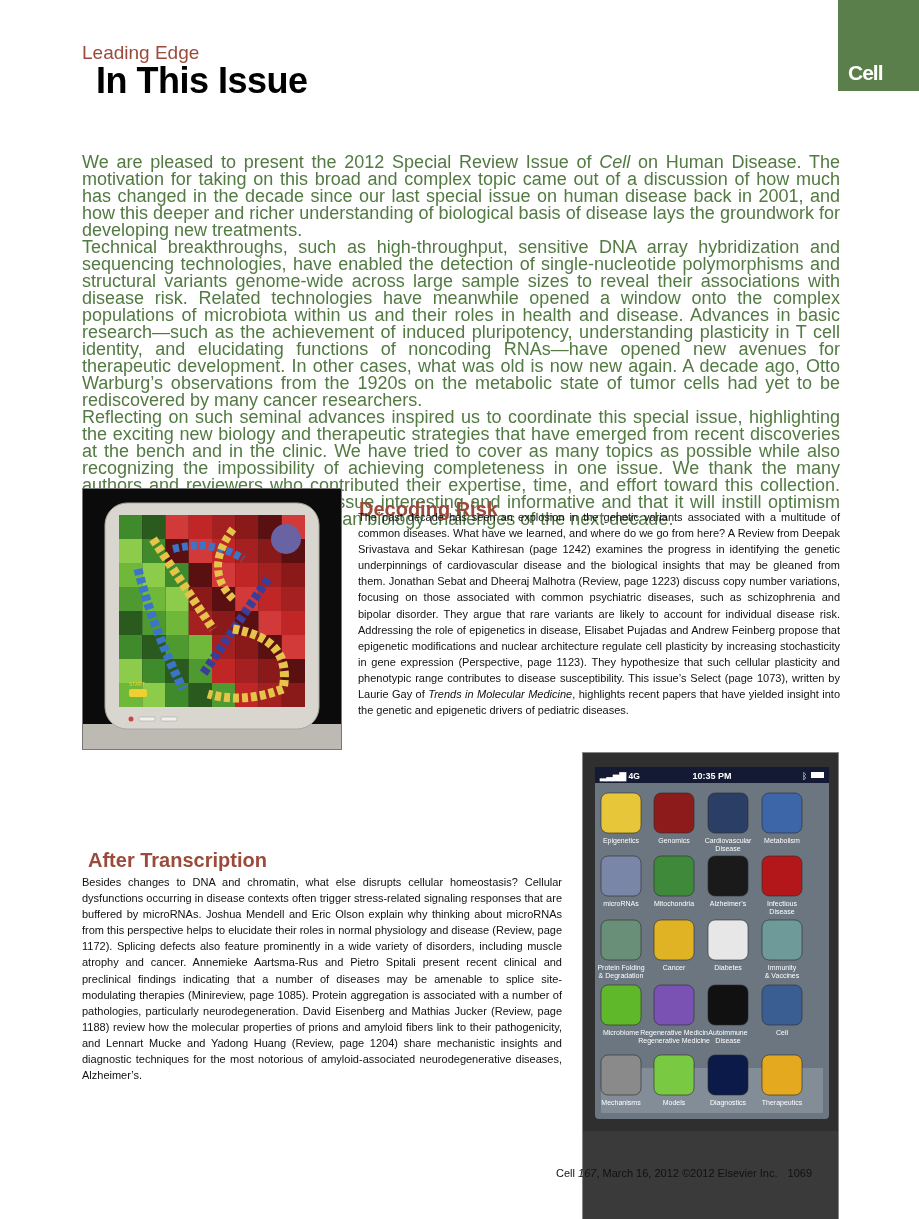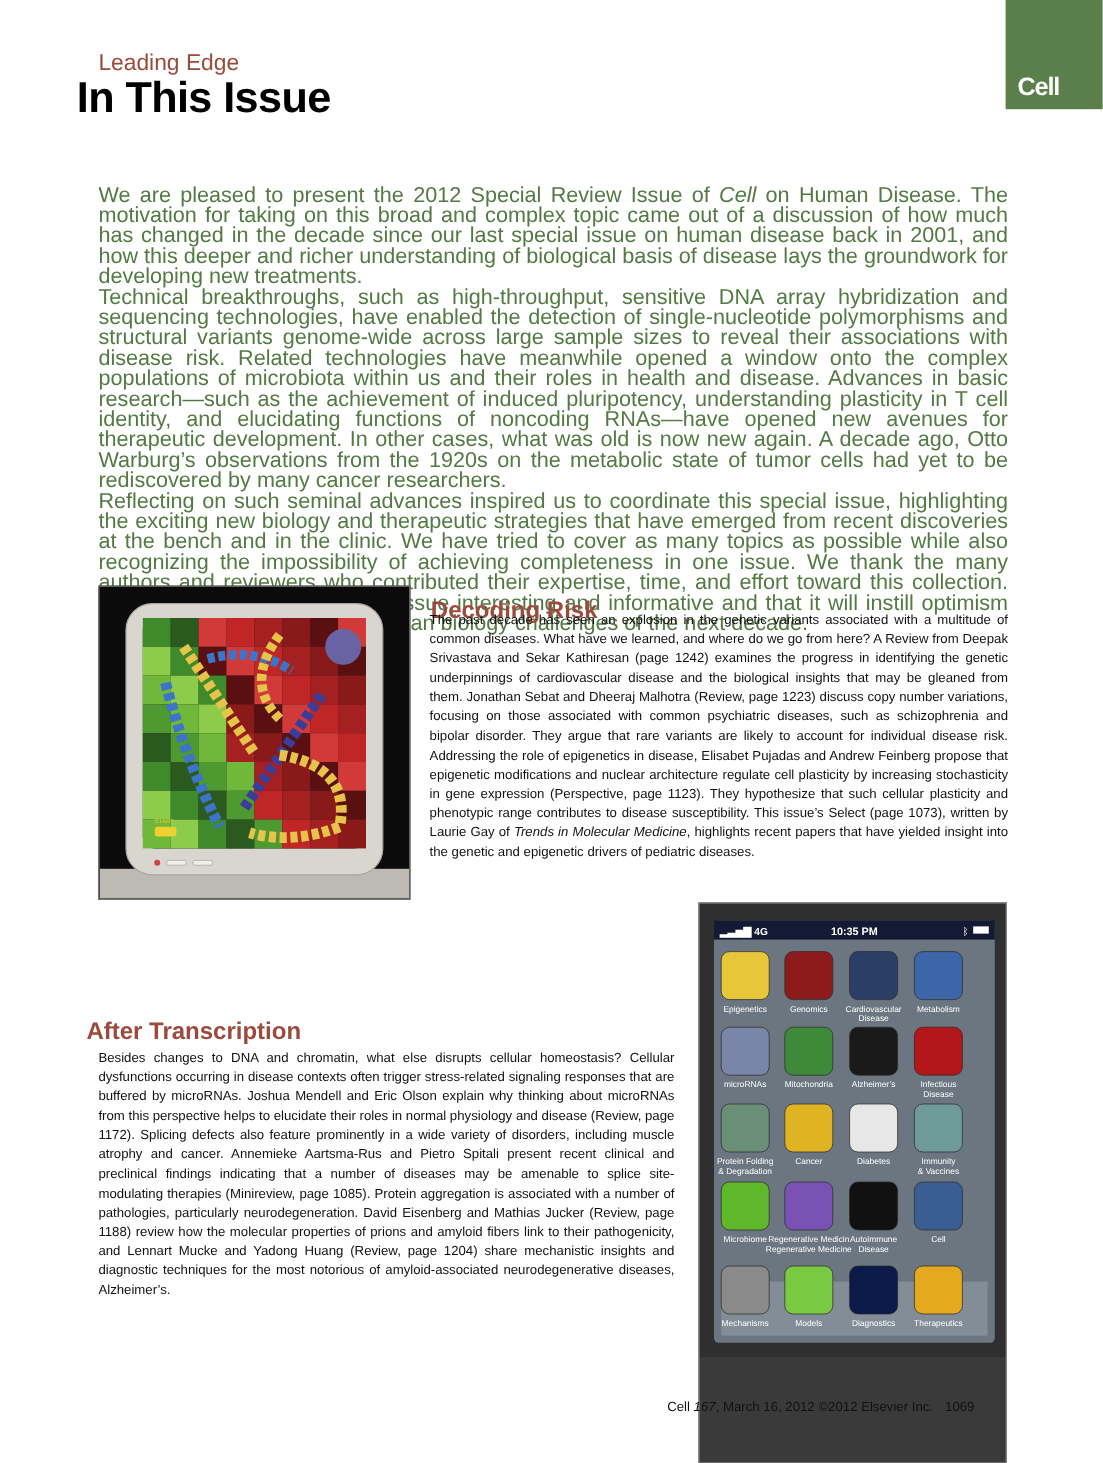--- a/index.html
+++ b/index.html
@@ -1,29 +1,29 @@
 <!DOCTYPE html>
 <html><head>
 <meta charset="utf-8">
 <style>
   html, body { margin: 0; padding: 0; background: #ffffff; }
   body { width: 919px; height: 1219px; position: relative; overflow: hidden; font-family: "Liberation Sans", sans-serif; }
   .kicker { position: absolute; left: 82px; top: 42px; font-size: 19px; color: #9b4a3c; }
-  .title { position: absolute; left: 64px; top: 60px; font-size: 36px; font-weight: bold; color: #000; letter-spacing: -0.5px; }
+  .title { position: absolute; left: 96px; top: 60px; font-size: 36px; font-weight: bold; color: #000; letter-spacing: -0.5px; }
   .brand { position: absolute; left: 838px; top: 0; width: 81px; height: 91px; background: #5a7f4a; }
   .brand span { position: absolute; left: 10px; bottom: 6px; color: #fff; font-weight: bold; font-size: 21px; letter-spacing: -1px; }
   .intro { position: absolute; left: 82px; top: 154px; width: 758px; color: #527a42; font-size: 18px; line-height: 17px; text-align: justify; }
   .intro p { margin: 0; }
   .h2 { color: #9b4a3c; font-weight: bold; font-size: 20px; margin: 0; }
   .body-text { font-size: 11px; line-height: 16.1px; color: #111; text-align: justify; }
   .sec1-h { position: absolute; left: 359px; top: 498px; }
   .sec1 { position: absolute; left: 82px; top: 509px; width: 758px; }
   .float-left { float: left; width: 260px; height: 262px; margin-right: 16px; margin-top: -21px; }
   .sec1 p { margin: 0; }
-  .sec2-h { position: absolute; left: 72px; top: 849px; }
+  .sec2-h { position: absolute; left: 88px; top: 849px; }
   .sec2 { position: absolute; left: 82px; top: 874px; width: 480px; }
   .sec2 p { margin: 0; }
   .monitor { position: absolute; left: 82px; top: 488px; width: 260px; height: 262px; border: 1px solid #777; background: #0b0b0b; box-sizing: border-box; overflow: hidden; }
   .phone { position: absolute; left: 582px; top: 752px; width: 257px; height: 479px; border: 1px solid #888; background: #3a3a3a; box-sizing: border-box; overflow: hidden; }
   .footer { position: absolute; left: 556px; top: 1167px; font-size: 11px; color: #111; }
   .footer .pg { font-weight: normal; margin-left: 10px; }
   svg text { font-family: "Liberation Sans", sans-serif; }
 </style>
 </head>
 <body>

